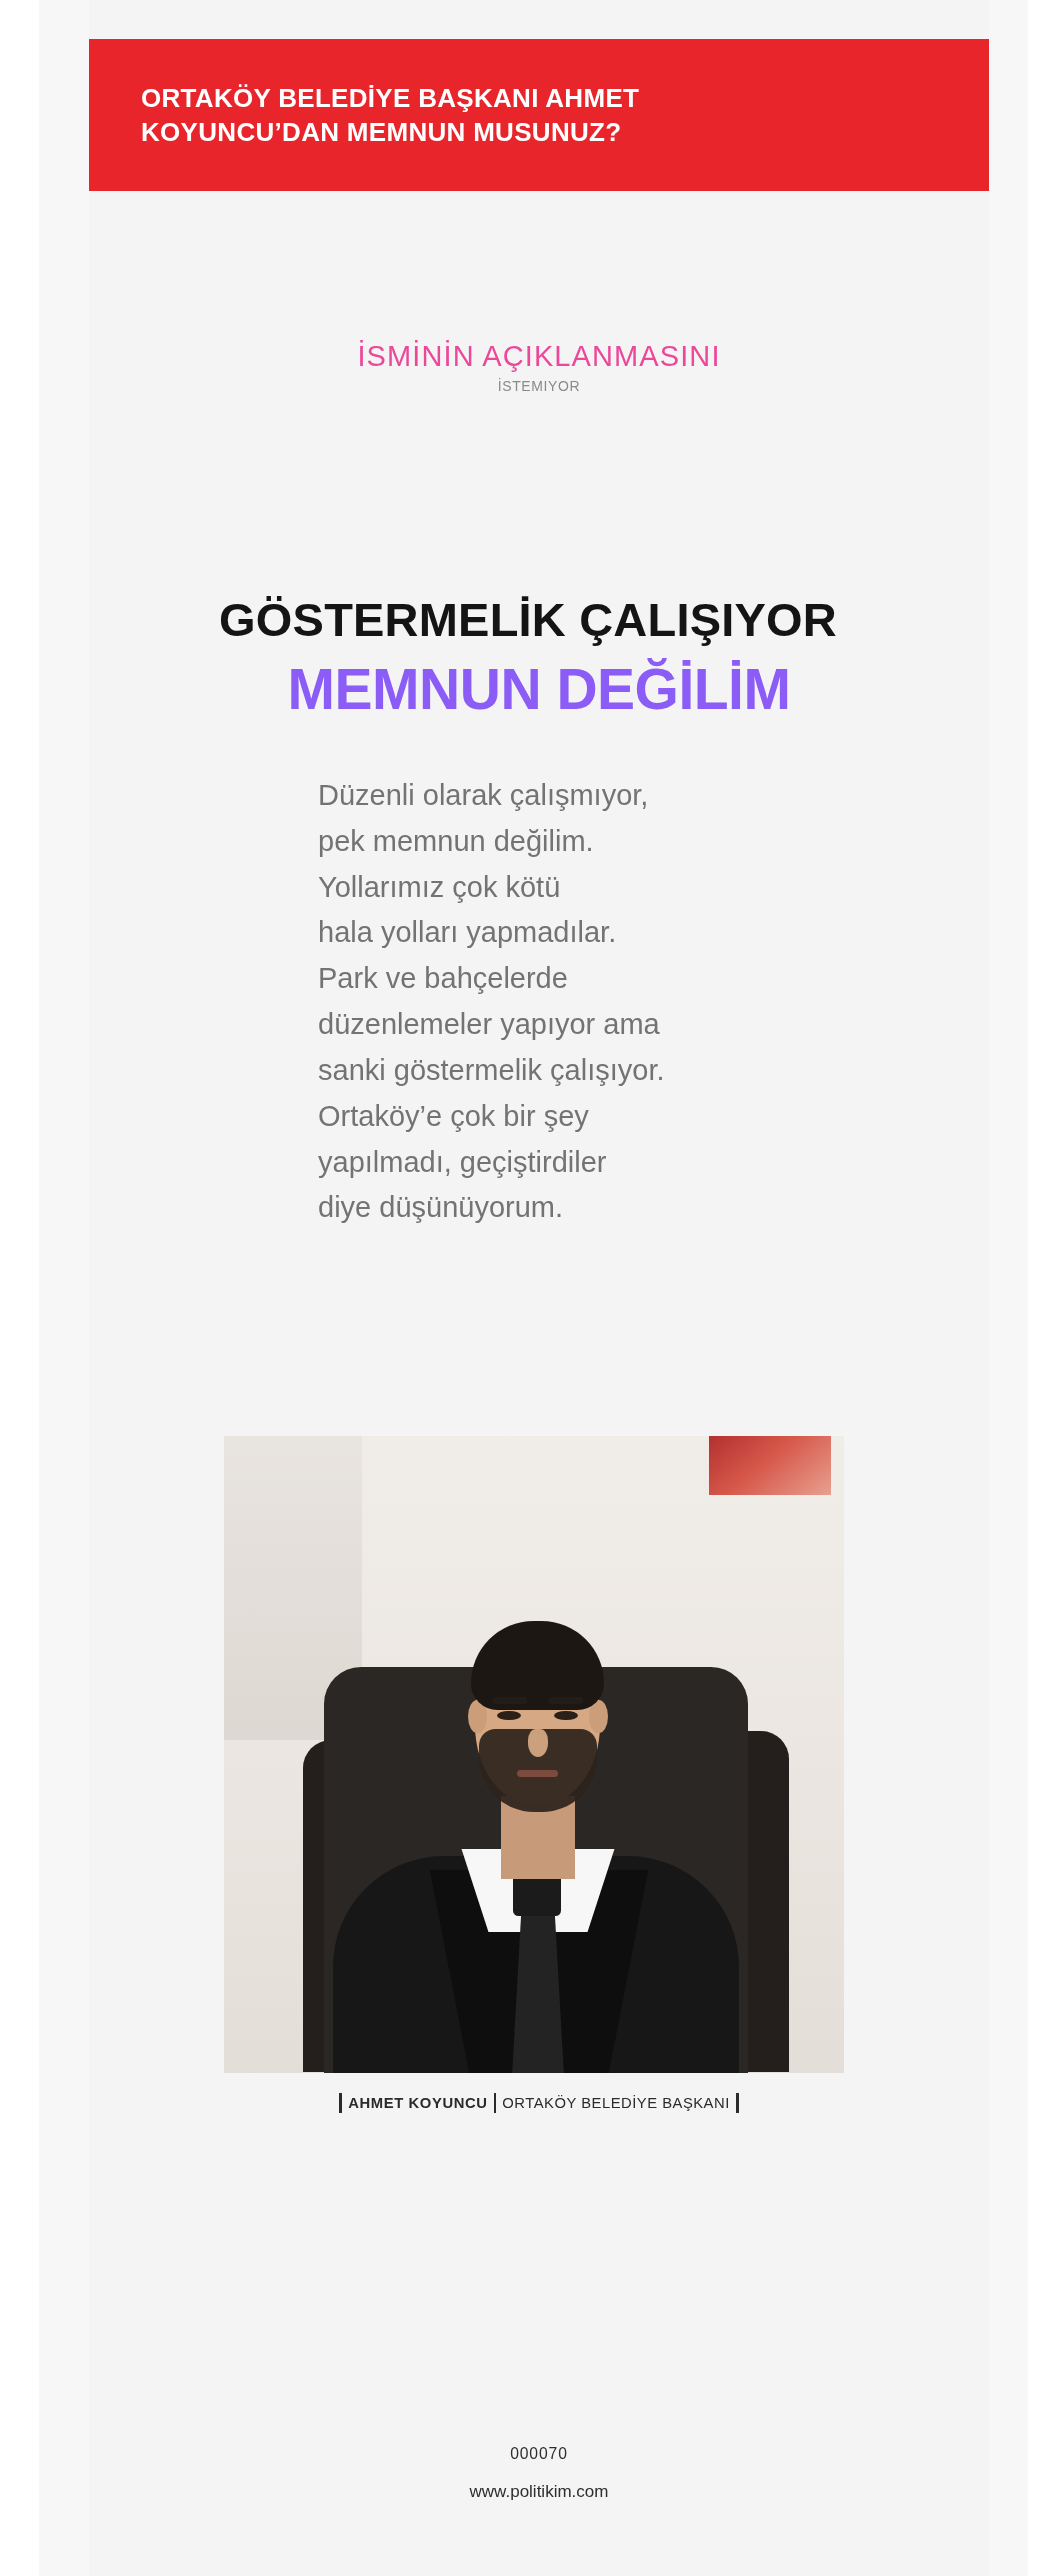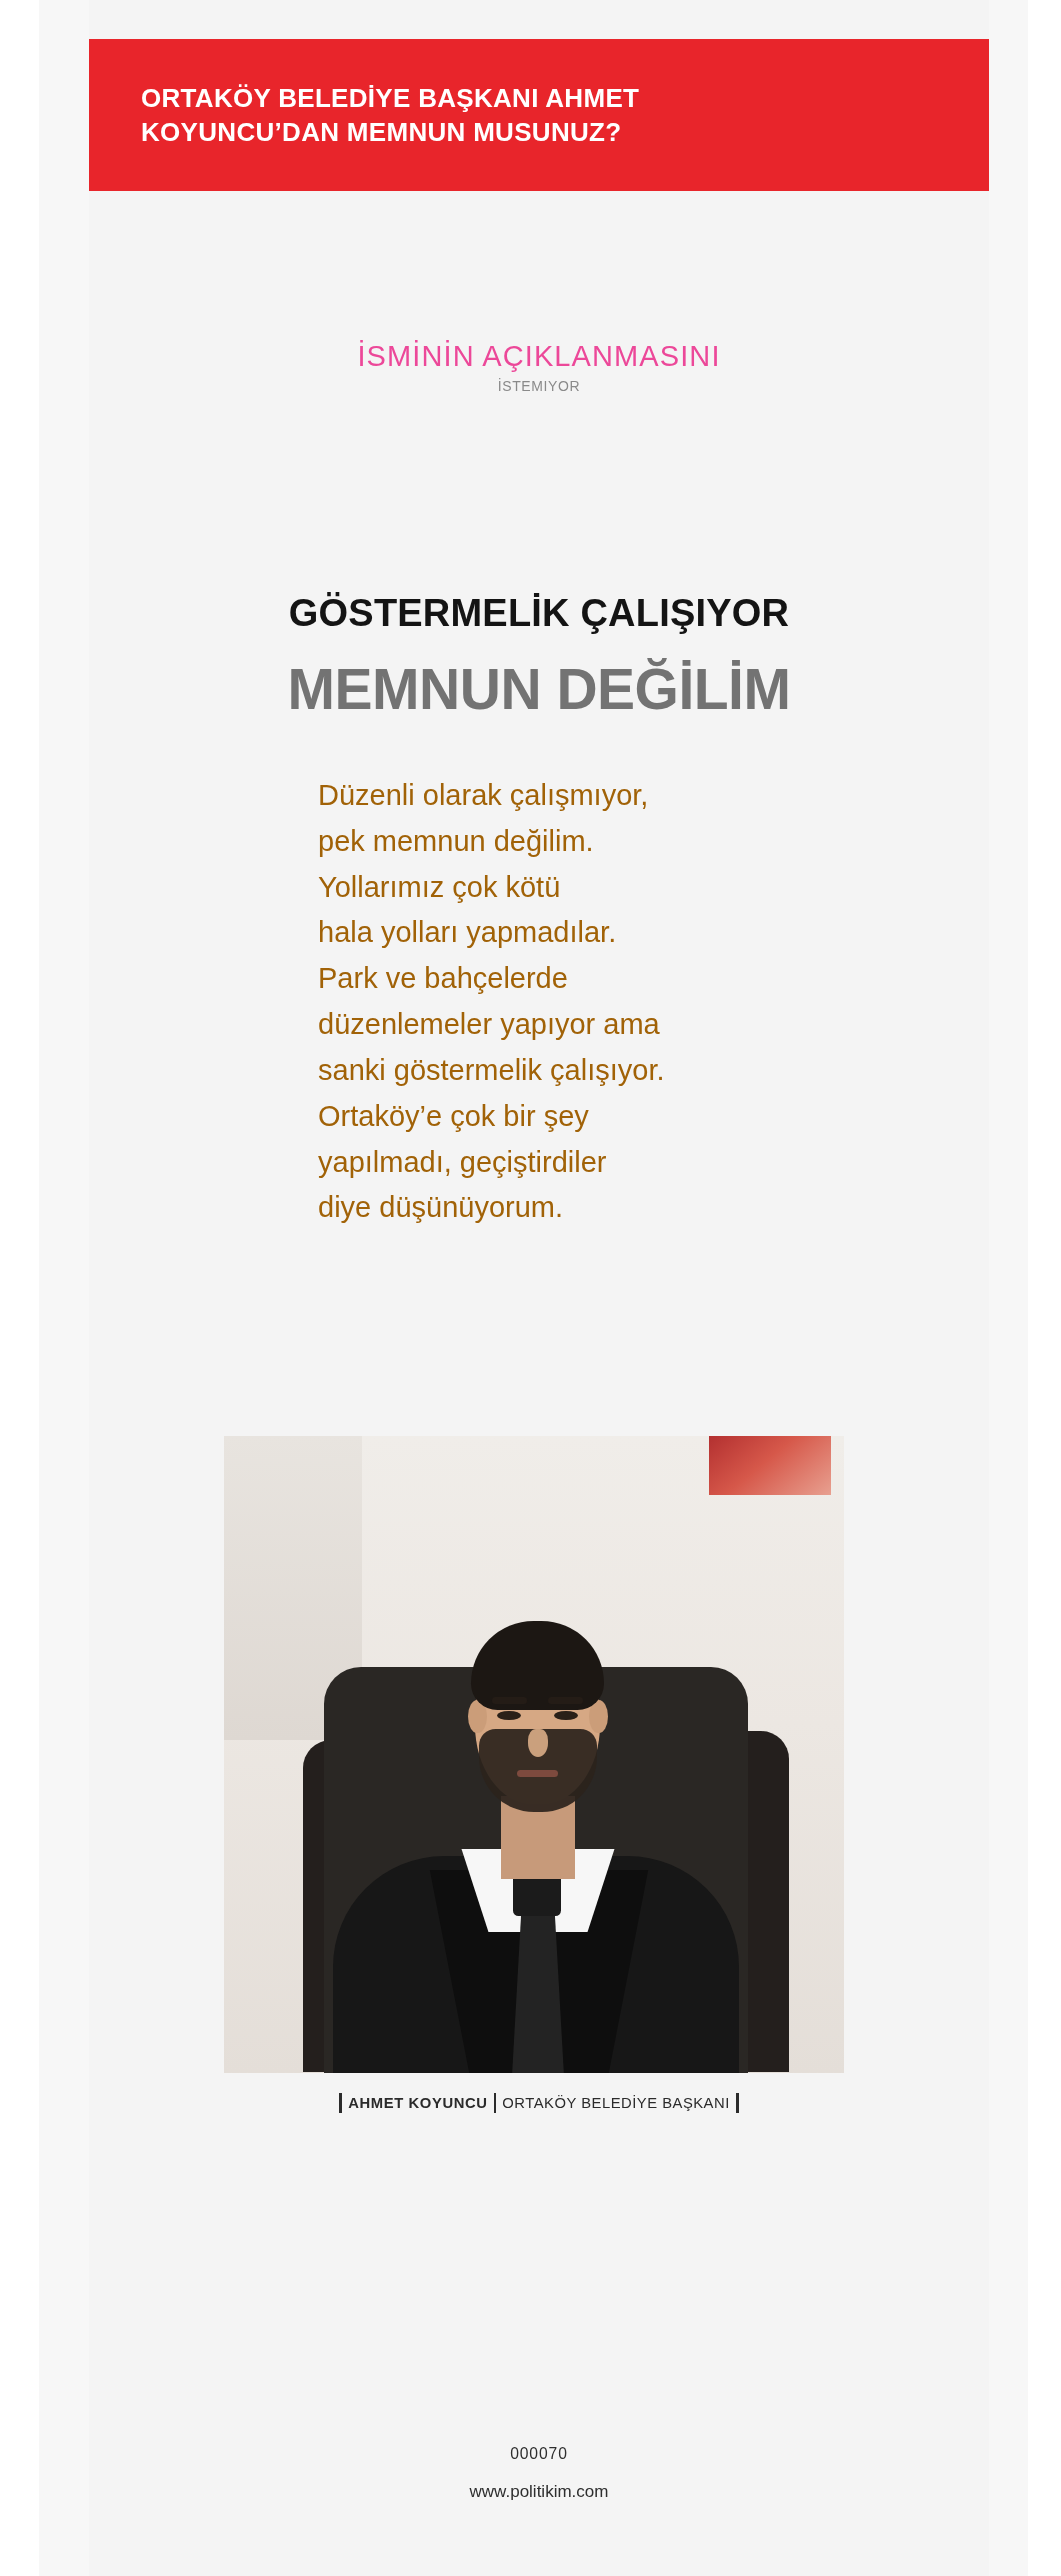--- a/index.html
+++ b/index.html
@@ -80,48 +80,48 @@
     font-size: 14px;
     letter-spacing: 0.6px;
     margin-top: 5px;
     font-weight: 400;
   }
 
   
   .kicker {
     position: absolute;
     top: 592px;
-    left: 89px;
+    left: 78px;
     width: 900px;
     text-align: center;
     color: #141414;
-    font-size: 38px;
+    font-size: 47px;
     font-weight: bold;
     letter-spacing: 0.2px;
   }
   .main-title {
     position: absolute;
     top: 657px;
     left: 89px;
     width: 900px;
     text-align: center;
-    color: #737373;
+    color: #8b5cf6;
     font-size: 57px;
     font-weight: bold;
     letter-spacing: -0.5px;
     line-height: 1.15;
   }
 
   
   .body-copy {
     position: absolute;
     top: 773px;
     left: 318px;
     width: 480px;
-    color: #a16207;
+    color: #737373;
     font-size: 29px;
     line-height: 1.58;
     font-weight: 400;
   }
   .body-copy p {
     margin: 0;
     white-space: pre-line;
   }
 
   

